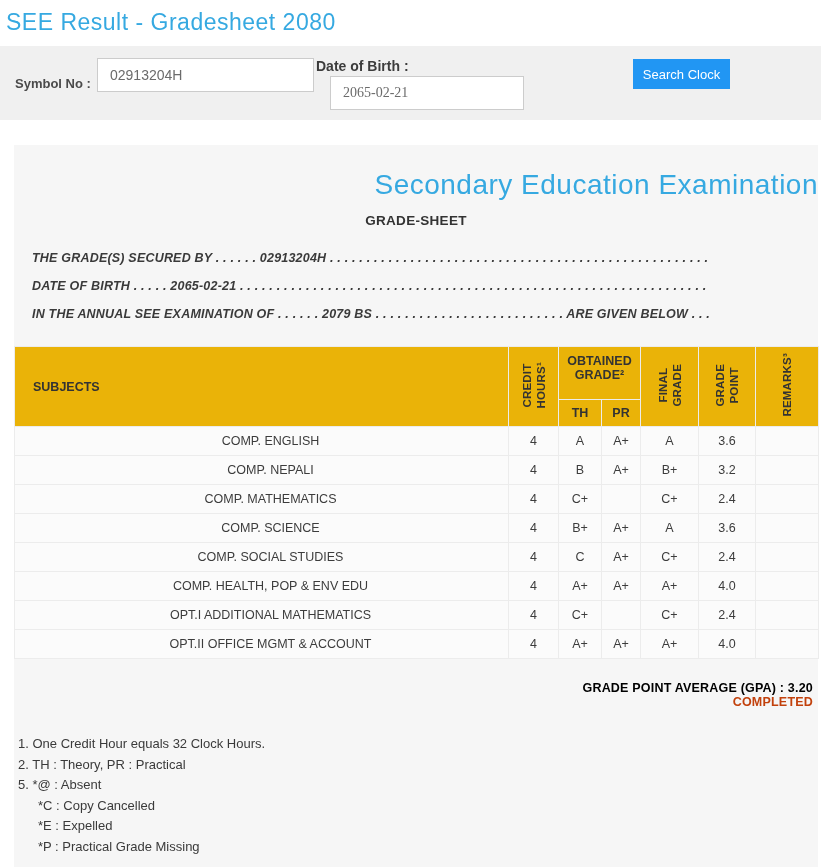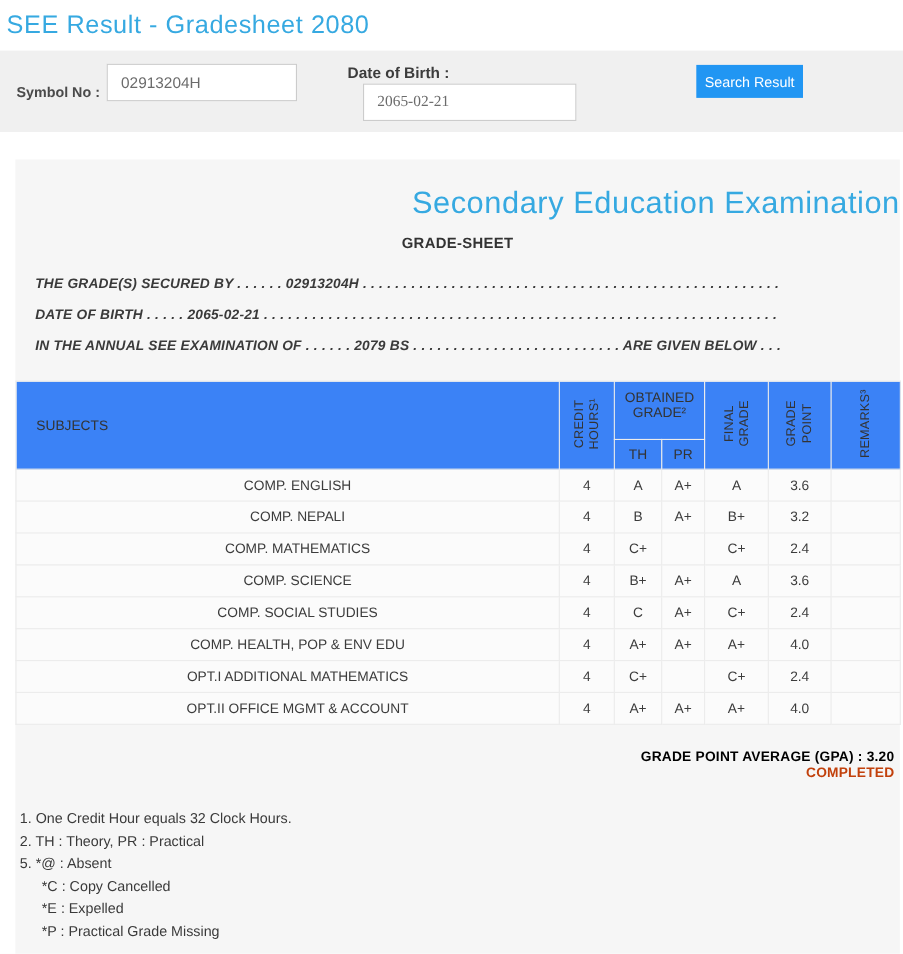--- a/index.html
+++ b/index.html
@@ -8,21 +8,21 @@
 
   
   .page-title { color: #36a9e1; font-size: 23px; font-weight: 400;
     letter-spacing: 0.5px; margin: 9px 0 0 6px; }
 
   
   .form-bar { position: relative; width: 821px; height: 74px; background: #f0f0f0;
     margin-top: 10px; }
   .symbol-label { position: absolute; left: 15px; top: 30px; font-size: 13px;
     font-weight: bold; color: #4a4a4a; }
-  .symbol-input { position: absolute; left: 97px; top: 12px; width: 173px; height: 34px;
+  .symbol-input { position: absolute; left: 97px; top: 12px; width: 217px; height: 34px;
     border: 1px solid #cccccc; background: #ffffff; color: #6b6b6b; font-size: 14px;
     padding-left: 12px; font-family: "Liberation Sans", sans-serif; }
   .dob-label { position: absolute; left: 316px; top: 12px; font-size: 14px;
     font-weight: bold; color: #3c3c3c; }
   .dob-input { position: absolute; left: 330px; top: 30px; width: 194px; height: 34px;
     border: 1px solid #cccccc; background: #ffffff; color: #6b6b6b; font-size: 14px;
     padding-left: 12px; font-family: Liberation Serif, serif; }
   .search-btn { position: absolute; left: 633px; top: 13px; width: 97px; height: 30px;
     background: #2196f3; color: #ffffff; border: none; font-size: 13px;
     font-family: "Liberation Sans", sans-serif; cursor: pointer; }
@@ -41,21 +41,21 @@
     font-weight: bold; color: #3a3a3a; letter-spacing: 0.2px; }
   .dline .left { white-space: pre; }
   .dline .filler { flex: 1; overflow: hidden; white-space: pre; }
   .dline .right { white-space: pre; }
 
   
   table.grades { width: 804px; margin-top: 18px; border-collapse: collapse;
     table-layout: fixed; }
   table.grades th, table.grades td { border: 1px solid #ececec; font-size: 12.5px;
     color: #3c3c3c; }
-  table.grades th { background: #3b82f6; font-weight: normal; color: #333333; }
+  table.grades th { background: #eab308; font-weight: bold; color: #333333; }
   table.grades td { background: #fbfbfb; text-align: center; height: 29px; }
   td.subject-cell { text-align: left; padding-left: 18px; }
   th.subjects-th { text-align: left; padding-left: 18px; font-size: 13px; }
   th.vth { vertical-align: middle; text-align: center; height: 80px; }
   .vlabel { display: inline-block; writing-mode: vertical-rl;
     transform: rotate(180deg); font-size: 11.5px; line-height: 14px;
     letter-spacing: 0.2px; white-space: nowrap; }
   .vlabel span { display: block; }
   th.obtained-th { vertical-align: top; padding-top: 7px; font-size: 11.5px;
     line-height: 14px; height: 52px; }
@@ -75,21 +75,21 @@
 </head>
 <body>
 
 <h1 class="page-title">SEE Result - Gradesheet 2080</h1>
 
 <div class="form-bar">
   <span class="symbol-label">Symbol No :</span>
   <input class="symbol-input" type="text" value="02913204H" style="">
   <span class="dob-label">Date of Birth :</span>
   <input class="dob-input" type="text" value="2065-02-21" style="">
-  <button class="search-btn">Search Result</button>
+  <button class="search-btn">Search Clock</button>
 </div>
 
 <div class="card">
   <div class="sheet-title">Secondary Education Examination</div>
   <div class="sheet-subtitle">GRADE-SHEET</div>
 
   <div class="lines">
     <div class="dline">
       <span class="left">THE GRADE(S) SECURED BY . . . . . . 02913204H</span>
       <span class="filler"> . . . . . . . . . . . . . . . . . . . . . . . . . . . . . . . . . . . . . . . . . . . . . . . . . . . . . . . . . . . . . . . . . . . . . . . . . . . . . . . . . . . . . . . . . . . . . . . . . . . . . . . . . . . . . . . .</span>

